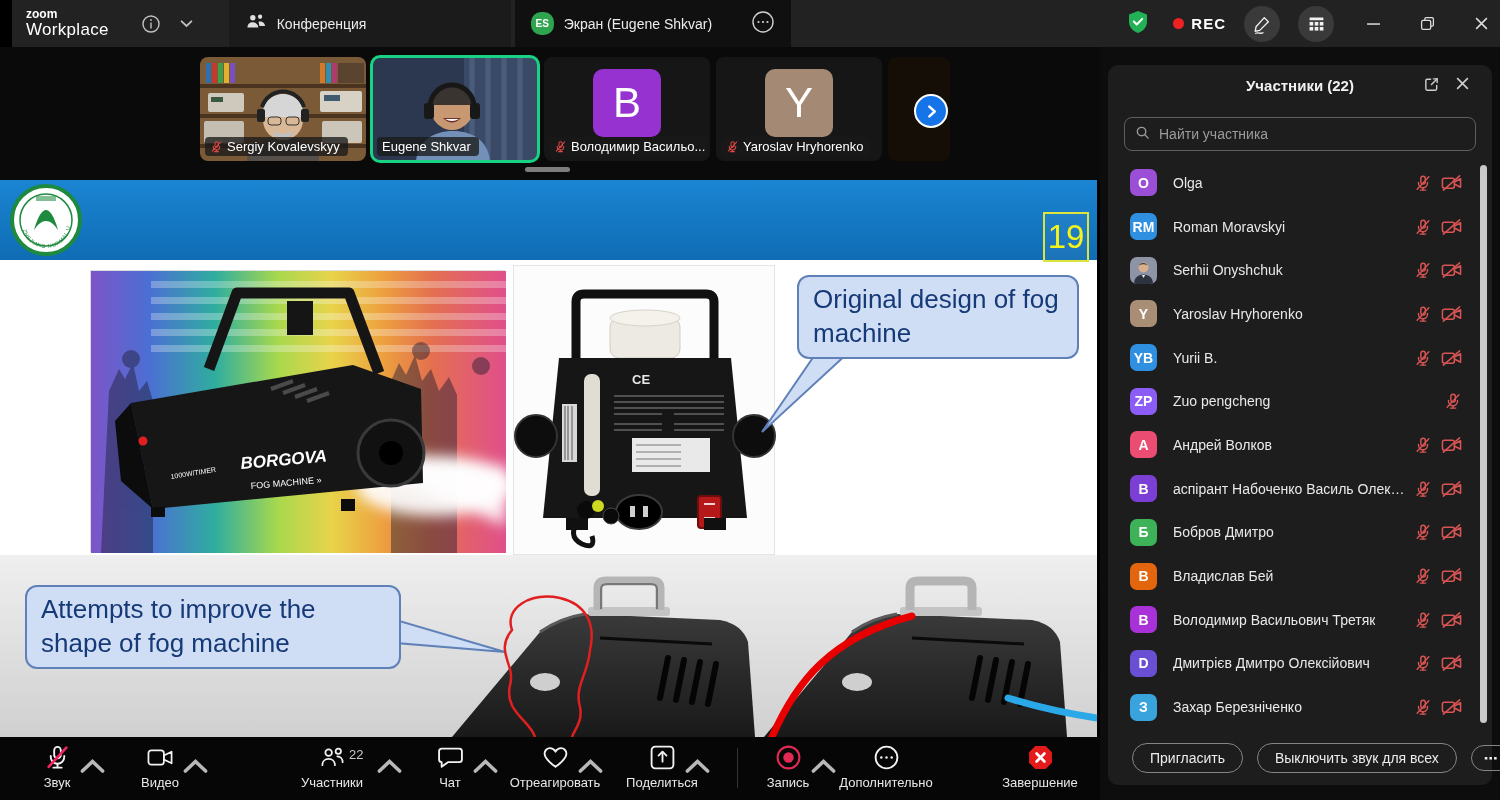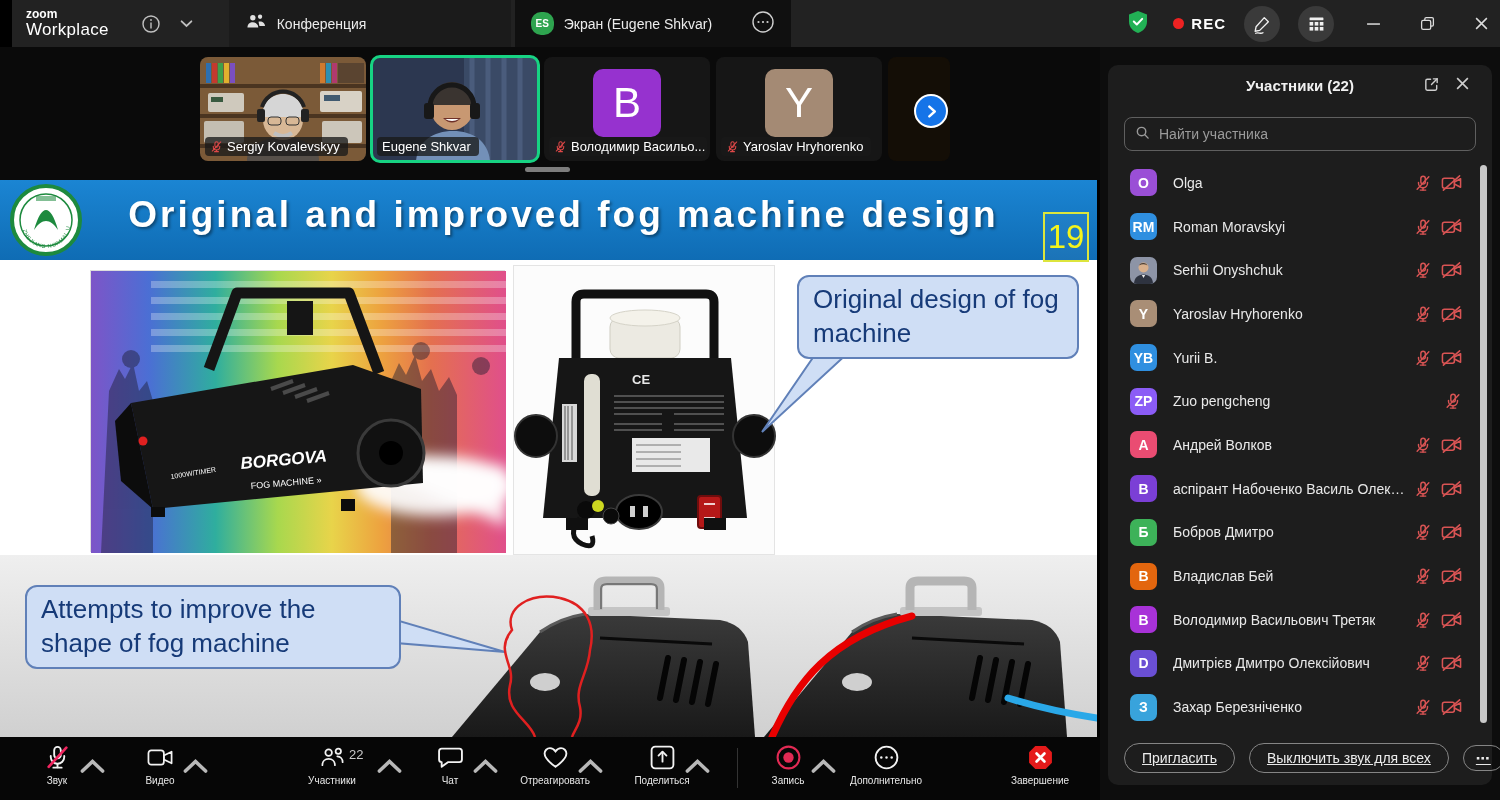--- a/index.html
+++ b/index.html
@@ -72,31 +72,31 @@
   #search-box input::placeholder{color:#9b9b9b;}
   #participant-list{position:absolute;left:0;top:96px;width:100%;height:568px;overflow:hidden;}
   .p-row{height:43.7px;display:flex;align-items:center;padding:0 30px 0 22px;}
   .p-avatar{width:27px;height:27px;border-radius:7px;color:#fff;font-size:14px;font-weight:bold;
         display:flex;align-items:center;justify-content:center;flex:none;overflow:hidden;}
   .p-name{margin-left:16px;font-size:14px;color:#e9e9e9;white-space:nowrap;overflow:hidden;text-overflow:ellipsis;max-width:236px;}
   .p-icons{margin-left:auto;display:flex;align-items:center;gap:9px;}
   .p-ic{width:18px;height:18px;display:flex;align-items:center;}
   .p-ic.cam{width:21px;}
   #panel-scrollbar{position:absolute;right:5px;top:100px;width:7px;height:558px;border-radius:4px;background:#c9c9c9;}
-  #panel-footer{position:absolute;left:0;bottom:12px;width:100%;display:flex;align-items:center;padding:0 16px;gap:14px;text-decoration:underline;}
+  #panel-footer{position:absolute;left:0;bottom:12px;width:100%;display:flex;align-items:center;padding:0 24px;gap:14px;}
   .pf-btn{border:1px solid #858585;border-radius:16px;padding:6px 17px;font-size:14px;color:#ececec;background:transparent;
         font-family:inherit;white-space:nowrap;}
   #pf-more{padding:4px 12px;font-weight:bold;letter-spacing:1px;}
 
   
   #toolbar{position:absolute;left:0;top:737px;width:1100px;height:63px;background:#060606;}
   .tb-item{position:absolute;top:7px;width:96px;display:flex;flex-direction:column;align-items:center;}
   .tb-item .ic{position:relative;height:30px;display:flex;align-items:flex-start;justify-content:center;}
   .tb-item .ic svg{width:27px;height:27px;}
-  .tb-item .lbl{font-size:10px;color:#e8e8e8;margin-top:1px;white-space:nowrap;}
+  .tb-item .lbl{font-size:13px;color:#e8e8e8;margin-top:1px;white-space:nowrap;}
   .tb-chev{position:absolute;left:calc(50% + 22px);top:9px;width:12px;height:8px;}
   .tb-chev.far{left:calc(50% + 44px);}
   .tb-badge{position:absolute;left:calc(50% + 17px);top:3px;font-size:13px;color:#c9c9c9;}
   #tb-divider{position:absolute;left:737px;top:11px;width:1px;height:40px;background:#333;}
 </style>
 </head>
 <body>
 
 <div id="app">
 
@@ -298,21 +298,20 @@
           <circle cx="36" cy="36" r="34" fill="#fff" stroke="#1d8a3e" stroke-width="4"></circle>
           <circle cx="36" cy="36" r="26" fill="none" stroke="#1d8a3e" stroke-width="1.5"></circle>
           <path d="M24 46c4-14 8-20 12-20s8 6 12 20c-4-6-8-9-12-9s-8 3-12 9z" fill="#1d8a3e"></path>
           <defs>
               <path id="logoArc" d="M12 40 a24 24 0 0 0 48 0"></path>
             </defs>
           <text font-size="5.4" fill="#1d8a3e" letter-spacing="0.6"><textPath href="#logoArc" startOffset="8%">ZHEJIANG NORMAL UNIVERSITY</textPath></text>
           <rect x="26" y="12" width="20" height="5" fill="#1d8a3e" opacity=".55"></rect>
         </svg>
       </div>
-      <div id="slide-title">Original and improved fog machine design</div>
       <div id="page-box">19</div>
     </div>
 
     <div id="photo-left">
       <svg viewBox="0 0 415 282" width="415" height="282" preserveAspectRatio="none">
         <defs>
           <linearGradient id="pg" x1="0" y1="0" x2="1" y2="0">
             <stop offset="0" stop-color="#7d55c8"></stop>
               <stop offset=".14" stop-color="#4b6fd4"></stop>
             <stop offset=".3" stop-color="#2fae9e"></stop>

